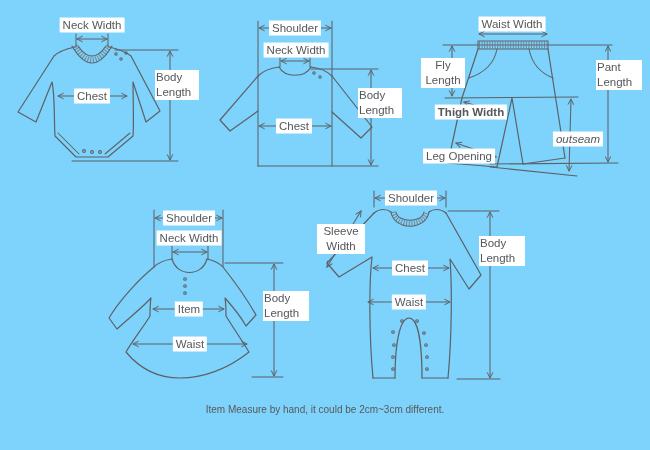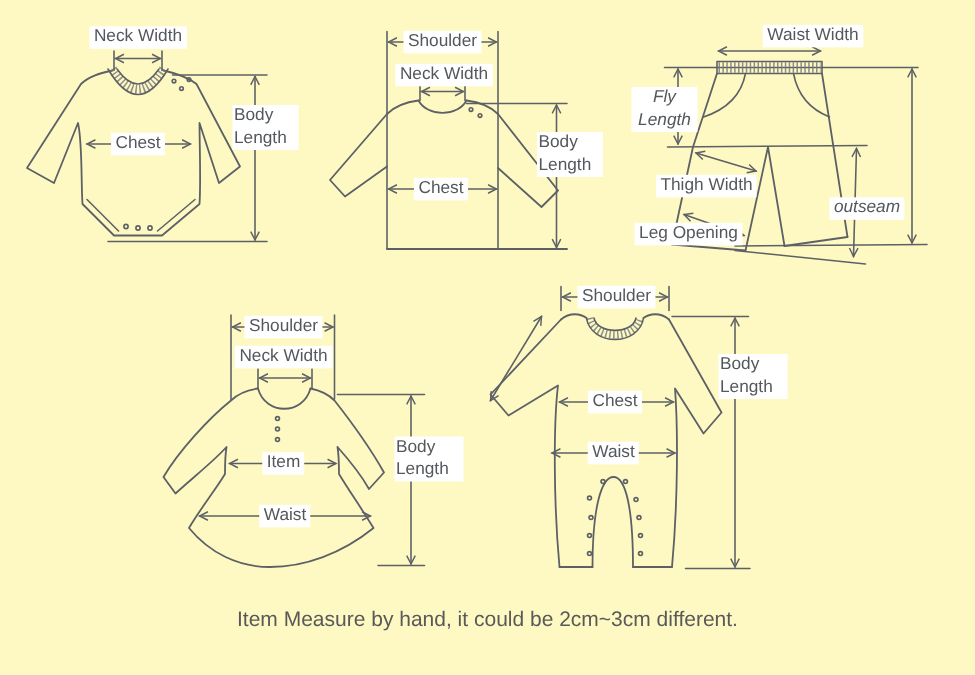--- a/index.html
+++ b/index.html
@@ -1,29 +1,29 @@
 <!DOCTYPE html>
 <html><head>
 <meta charset="utf-8">
 <style>
   html,body{margin:0;padding:0;background:#fff;}
-  .stage{position:relative;width:650px;height:450px;background:#fef9c3;overflow:hidden;
+  .stage{position:relative;width:650px;height:450px;background:#7dd3fc;overflow:hidden;
          font-family:"Liberation Sans",sans-serif;}
   svg{position:absolute;left:0;top:0;}
   .ln{fill:none;stroke:#5d6166;stroke-width:1.2;stroke-linecap:round;stroke-linejoin:round;}
   .thin{stroke-width:1.05;}
   .rib{fill:none;stroke:#70747a;stroke-linecap:butt;stroke-dasharray:1 1.6;opacity:.8;}
   .dot{fill:none;stroke:#5d6166;stroke-width:1.1;}
   .lbl{position:absolute;font-size:11.5px;color:#54585c;background:#fff;line-height:1.3;}
   .c{transform:translate(-50%,-50%);white-space:nowrap;padding:0 3px;}
   .wrap{white-space:normal;padding:0 1px;}
   .tl{text-align:left;}
   .tc{text-align:center;}
   .caption{position:absolute;left:0;right:0;top:404px;text-align:center;
-           font-size:14px;color:#595959;background:transparent;}
+           font-size:10px;color:#595959;background:transparent;}
 </style>
 </head>
 <body>
 
 <div class="stage">
 
   <svg width="650" height="450" viewBox="0 0 650 450">
     <defs>
       <marker id="ah" viewBox="0 0 10 10" refX="8.5" refY="5" markerWidth="7.5" markerHeight="7.5" markerUnits="userSpaceOnUse" orient="auto-start-reverse">
         <path d="M1,1.2 L8.5,5 L1,8.8" fill="none" stroke="#5d6166" stroke-width="1.3"></path>
@@ -142,31 +142,33 @@
 
   <div class="lbl c" style="left:92px;top:25px;">Neck Width</div>
   <div class="lbl c" style="left:92px;top:96px;">Chest</div>
   <div class="lbl wrap tl" style="left:155px;top:70px;width:42px;">Body Length</div>
 
   <div class="lbl c" style="left:295px;top:28px;">Shoulder</div>
   <div class="lbl c" style="left:296px;top:50px;">Neck Width</div>
   <div class="lbl c" style="left:294px;top:126px;">Chest</div>
   <div class="lbl wrap tl" style="left:358px;top:88px;width:42px;">Body Length</div>
 
-  <div class="lbl c" style="left:542px;top:24px;">Waist Width</div>
-  <div class="lbl wrap tc" style="left:421px;top:58px;width:42px;font-style:italic;">Fly Length</div>
-  <div class="lbl c" style="left:471px;top:124px;">Thigh Width</div>
+  <div class="lbl c" style="left:512px;top:24px;">Waist Width</div>
+  <div class="lbl wrap tc" style="left:421px;top:58px;width:42px;">Fly Length</div>
+  <div class="lbl wrap tl" style="left:596px;top:60px;width:44px;">Pant Length</div>
+  <div class="lbl c" style="left:471px;top:112px;font-weight:bold;">Thigh Width</div>
   <div class="lbl c" style="left:578px;top:139px;font-style:italic;">outseam</div>
   <div class="lbl c" style="left:459px;top:156px;text-align:right;">Leg Opening</div>
 
   <div class="lbl c" style="left:189px;top:218px;">Shoulder</div>
   <div class="lbl c" style="left:189px;top:238px;">Neck Width</div>
   <div class="lbl c" style="left:189px;top:309px;">Item</div>
   <div class="lbl c" style="left:190px;top:344px;">Waist</div>
   <div class="lbl wrap tl" style="left:263px;top:291px;width:44px;">Body Length</div>
 
   <div class="lbl c" style="left:411px;top:198px;">Shoulder</div>
+  <div class="lbl wrap tc" style="left:317px;top:224px;width:46px;">Sleeve Width</div>
   <div class="lbl c" style="left:410px;top:268px;">Chest</div>
   <div class="lbl c" style="left:409px;top:302px;">Waist</div>
   <div class="lbl wrap tl" style="left:479px;top:236px;width:44px;">Body Length</div>
 
   <div class="caption">Item Measure by hand, it could be 2cm~3cm different.</div>
 </div>
 
 </body></html>

